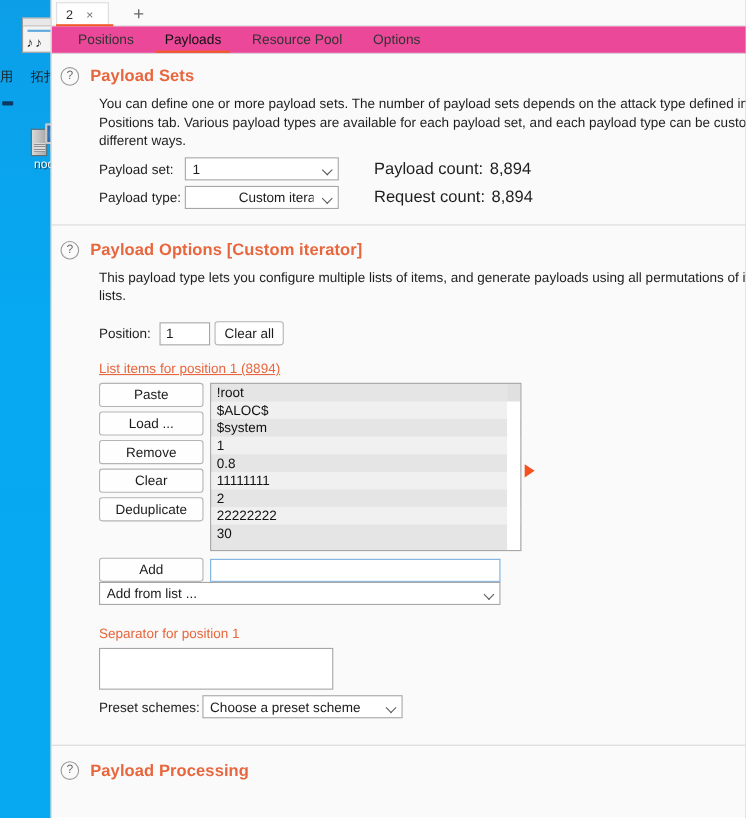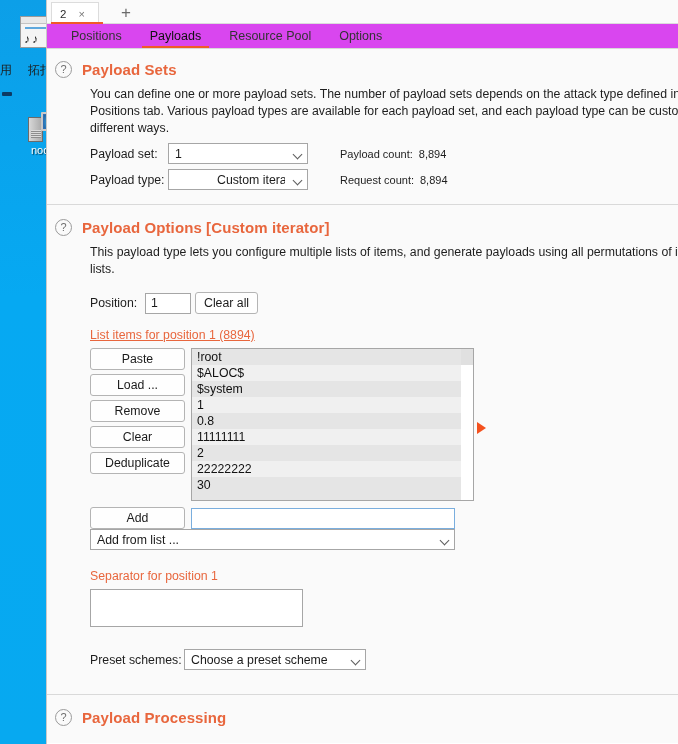--- a/index.html
+++ b/index.html
@@ -103,21 +103,21 @@
   .tab-plus {
     position: absolute; left: 68px; top: 2px;
     width: 22px; height: 22px;
     display: flex; align-items: center; justify-content: center;
     font-size: 17px; color: #6b6b6b; cursor: pointer; font-weight: 300;
   }
 
   
   .navtabs {
     position: relative; height: 25px;
-    background: #d946ef; border-bottom: 1px solid #d8d8d8;
+    background: #ec4899; border-bottom: 1px solid #d8d8d8;
     display: flex; align-items: stretch; padding-left: 10px;
   }
   .navtab {
     position: relative; display: flex; align-items: center;
     padding: 0 14px; font-size: 12.5px; color: #333; cursor: pointer;
   }
   .navtab.active { color: #111; justify-content: flex-end; }
   .navtab.active:after {
     content: ""; position: absolute; left: 6px; right: 6px; bottom: 0;
     height: 2px; background: #f05a28;
@@ -170,21 +170,21 @@
     position: absolute; right: 7px; top: 50%; margin-top: -3px;
     width: 7px; height: 7px; pointer-events: none;
   }
   .selwrap .chev:before {
     content: ""; position: absolute; left: 0; top: 0;
     width: 6px; height: 6px;
     border-left: 1.3px solid #5d5d5d; border-bottom: 1.3px solid #5d5d5d;
     transform: rotate(-45deg);
   }
 
-  .counts { font-size: 11px; color: #1e1e1e; }
+  .counts { font-size: 15px; color: #1e1e1e; }
 
   input.ui {
     height: 21px; border: 1px solid #a6a6a6; background: #fff;
     font-family: "Liberation Sans", sans-serif; font-size: 12.3px;
     color: #1b1b1b; padding: 0 5px; border-radius: 0;
   }
   input.ui.focus { border: 1px solid #7aaede; outline: none; }
 
   button.ui {
     height: 22px; background: #fefefe;
@@ -382,21 +382,21 @@
               <option>Add from list ...</option>
             </select>
             <span class="chev"></span>
           </span>
         </div>
 
         <div class="orange-small" style="margin:19px 0 6px 43px;">Separator for position 1</div>
 
         <textarea class="ui" style="margin-left: 43px; width: 213px; height: 38px;"></textarea>
 
-        <div class="row" style="margin-top:18px;">
+        <div class="row" style="">
           <span class="lbl" style="width:94px;">Preset schemes:</span>
           <span class="selwrap">
             <select class="ui" style="width:182px;">
               <option>Choose a preset scheme</option>
             </select>
             <span class="chev"></span>
           </span>
         </div>
 
         <div class="divider" style="margin-top:24px;"></div>

